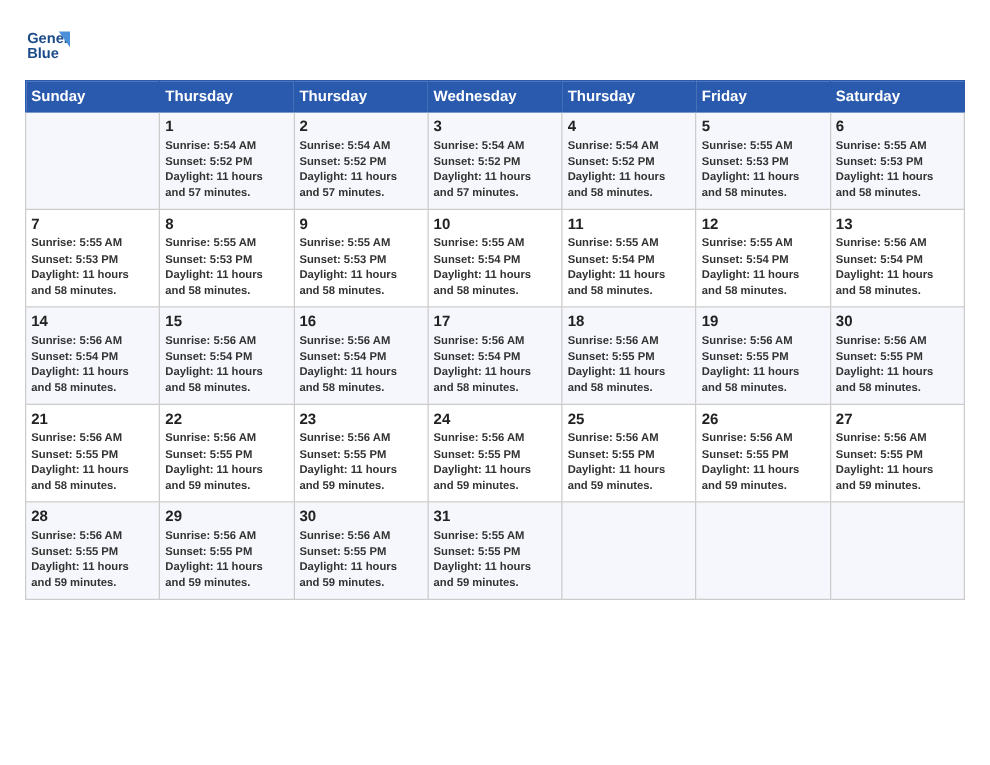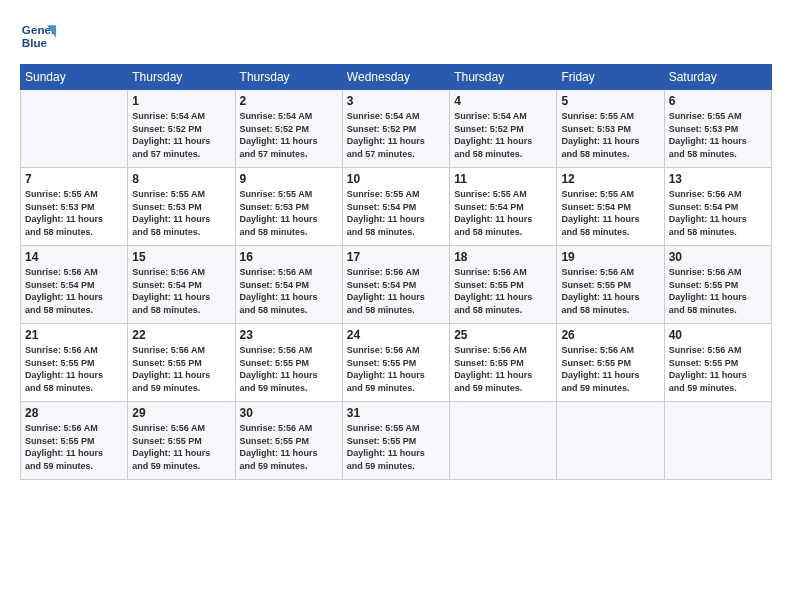--- a/index.html
+++ b/index.html
@@ -46,21 +46,21 @@
     }
     table {
       width: 100%;
       border-collapse: collapse;
       table-layout: fixed;
     }
     thead tr th {
       background: #2a5aad;
       color: #fff;
       font-size: 12px;
-      font-weight: normal;
+      font-weight: bold;
       padding: 5px 4px;
       text-align: left;
       border: 1px solid #2a5aad;
     }
     tbody tr td {
       border: 1px solid #ccc;
       vertical-align: top;
       padding: 4px 4px 4px 4px;
       font-size: 9.5px;
       color: #222;
@@ -222,21 +222,21 @@
           </td>
           <td>
             <span class="day-num">25</span>
             <div class="cell-text">Sunrise: 5:56 AM<br>Sunset: 5:55 PM<br>Daylight: 11 hours<br>and 59 minutes.</div>
           </td>
           <td>
             <span class="day-num">26</span>
             <div class="cell-text">Sunrise: 5:56 AM<br>Sunset: 5:55 PM<br>Daylight: 11 hours<br>and 59 minutes.</div>
           </td>
           <td>
-            <span class="day-num">40</span>
+            <span class="day-num">27</span>
             <div class="cell-text">Sunrise: 5:56 AM<br>Sunset: 5:55 PM<br>Daylight: 11 hours<br>and 59 minutes.</div>
           </td>
         </tr>
         <tr>
           <td>
             <span class="day-num">28</span>
             <div class="cell-text">Sunrise: 5:56 AM<br>Sunset: 5:55 PM<br>Daylight: 11 hours<br>and 59 minutes.</div>
           </td>
           <td>
             <span class="day-num">29</span>

